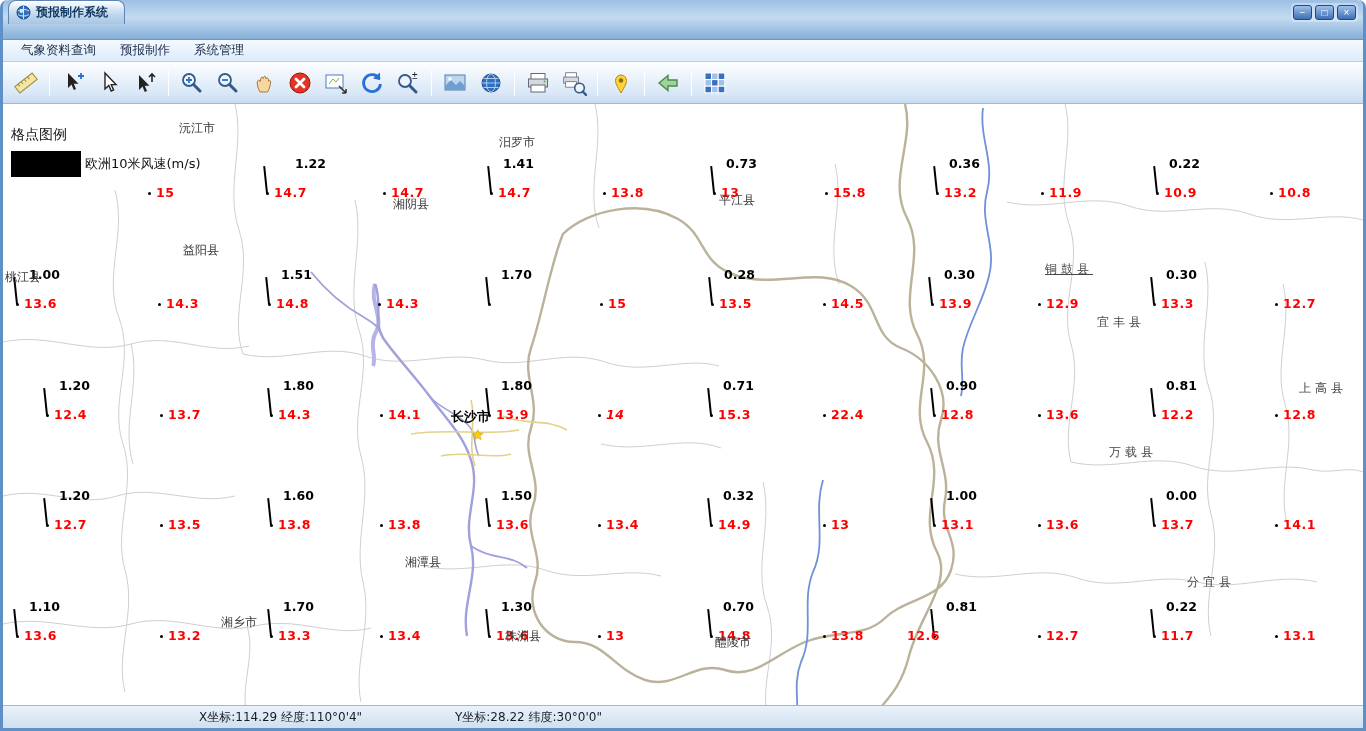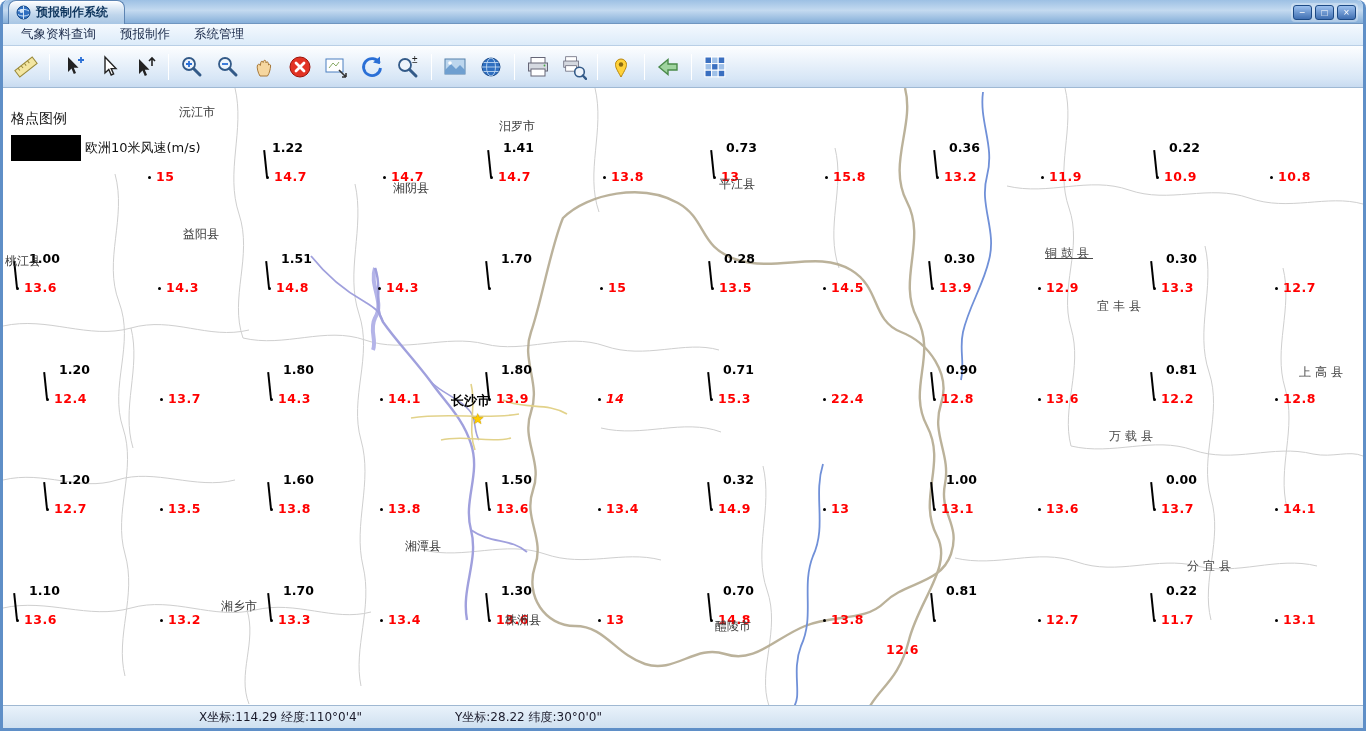--- a/index.html
+++ b/index.html
@@ -1,19 +1,19 @@
 <!DOCTYPE html>
 <html><head>
 <meta charset="utf-8">
 <style>
   * { margin:0; padding:0; box-sizing:border-box; }
   html,body { width:1366px; height:731px; overflow:hidden; font-family:"DejaVu Sans","Liberation Sans",sans-serif; }
   .window { width:1366px; height:731px; border:3px solid #5f8fc7; border-top:none; border-radius:8px 8px 0 0; display:flex; flex-direction:column; background:#fff; position:relative; }
   
-  .titlebar { height:24px; background:linear-gradient(180deg,#9dc0e4 0%,#c4daf0 45%,#86afd9 100%); position:relative; border-radius:6px 6px 0 0; border-bottom:1px solid #7096c0; flex:0 0 auto; }
+  .titlebar { height:40px; background:linear-gradient(180deg,#9dc0e4 0%,#c4daf0 45%,#86afd9 100%); position:relative; border-radius:6px 6px 0 0; border-bottom:1px solid #7096c0; flex:0 0 auto; }
   .title-tab { position:absolute; left:5px; top:0; height:24px; display:flex; align-items:center; gap:5px; padding:0 16px 0 7px; background:linear-gradient(180deg,#fdfeff,#c0d6ec 60%,#a8c6e4); border:1px solid #5d84b2; border-bottom:none; border-radius:8px 8px 0 0; box-shadow:inset 0 1px 0 #fff; }
   .title-text { font-size:12px; font-weight:bold; color:#10375f; white-space:nowrap; }
   .app-icon svg { display:block; }
   .win-controls { position:absolute; right:5px; top:3px; display:flex; gap:3px; background:rgba(255,255,255,.3); padding:2px; border-radius:4px; }
   .win-btn { width:19px; height:15px; border:1px solid #1d4a85; border-radius:3px; background:linear-gradient(180deg,#9cc0ee,#3f6fb2); color:#fff; font-size:10px; line-height:12px; text-align:center; cursor:default; padding:0; }
   
   .menubar { height:22px; background:linear-gradient(180deg,#f4f9fe,#dcebf9); border-bottom:1px solid #b9cfe6; display:flex; align-items:center; padding-left:8px; gap:4px; flex:0 0 auto; }
   .menu-item { font-size:12.5px; color:#1a2a4a; padding:2px 10px; white-space:nowrap; }
   
   .toolbar { height:42px; background:linear-gradient(180deg,#fdfeff,#d7e6f6 80%,#c8dbf0); border-bottom:1px solid #9fb9d4; display:flex; align-items:center; padding-left:6px; gap:2px; flex:0 0 auto; }
@@ -260,21 +260,21 @@
         <path d="M438,352 C462,346 486,356 508,350"></path>
         <path d="M500,312 C522,322 544,314 564,326"></path>
       </g>
     </svg>
 
     <div id="points-layer">
         <div class="gp-dot" style="left: 144.5px; top: 87.5px;"></div>
         <span class="gp-temp" style="left: 153px; top: 81px;">15</span>
         <div class="gp-dot" style="left: 262.5px; top: 87.5px;"></div>
         <div class="gp-barb" style="left: 263px; top: 62px;"></div>
-        <span class="gp-wind" style="left: 269px; top: 52px;">1.22</span>
+        <span class="gp-wind" style="left: 292px; top: 52px;">1.22</span>
         <span class="gp-temp" style="left: 271px; top: 81px;">14.7</span>
         <div class="gp-dot" style="left: 379.5px; top: 87.5px;"></div>
         <span class="gp-temp" style="left: 388px; top: 81px;">14.7</span>
         <div class="gp-dot" style="left: 486.5px; top: 87.5px;"></div>
         <div class="gp-barb" style="left: 487px; top: 62px;"></div>
         <span class="gp-wind" style="left: 500px; top: 52px;">1.41</span>
         <span class="gp-temp" style="left: 495px; top: 81px;">14.7</span>
         <div class="gp-dot" style="left: 599.5px; top: 87.5px;"></div>
         <span class="gp-temp" style="left: 608px; top: 81px;">13.8</span>
         <div class="gp-dot" style="left: 709.5px; top: 87.5px;"></div>
@@ -422,21 +422,21 @@
         <span class="gp-temp" style="left: 603px; top: 524px;">13</span>
         <div class="gp-dot" style="left: 706.5px; top: 530.5px;"></div>
         <div class="gp-barb" style="left: 707px; top: 505px;"></div>
         <span class="gp-wind" style="left: 720px; top: 495px;">0.70</span>
         <span class="gp-temp" style="left: 715px; top: 524px;">14.8</span>
         <div class="gp-dot" style="left: 819.5px; top: 530.5px;"></div>
         <span class="gp-temp" style="left: 828px; top: 524px;">13.8</span>
         <div class="gp-dot" style="left: 929.5px; top: 530.5px;"></div>
         <div class="gp-barb" style="left: 930px; top: 505px;"></div>
         <span class="gp-wind" style="left: 943px; top: 495px;">0.81</span>
-        <span class="gp-temp" style="left: 883px; top: 524px; margin-top: 30px;">12.6</span>
+        <span class="gp-temp" style="left: 904px; top: 524px;">12.6</span>
         <div class="gp-dot" style="left: 1034.5px; top: 530.5px;"></div>
         <span class="gp-temp" style="left: 1043px; top: 524px;">12.7</span>
         <div class="gp-dot" style="left: 1149.5px; top: 530.5px;"></div>
         <div class="gp-barb" style="left: 1150px; top: 505px;"></div>
         <span class="gp-wind" style="left: 1163px; top: 495px;">0.22</span>
         <span class="gp-temp" style="left: 1158px; top: 524px;">11.7</span>
         <div class="gp-dot" style="left: 1271.5px; top: 530.5px;"></div>
         <span class="gp-temp" style="left: 1280px; top: 524px;">13.1</span>
         <span class="city-label" style="left: 176px; top: 16px;">沅江市</span>
         <span class="city-label" style="left: 496px; top: 30px;">汨罗市</span>

